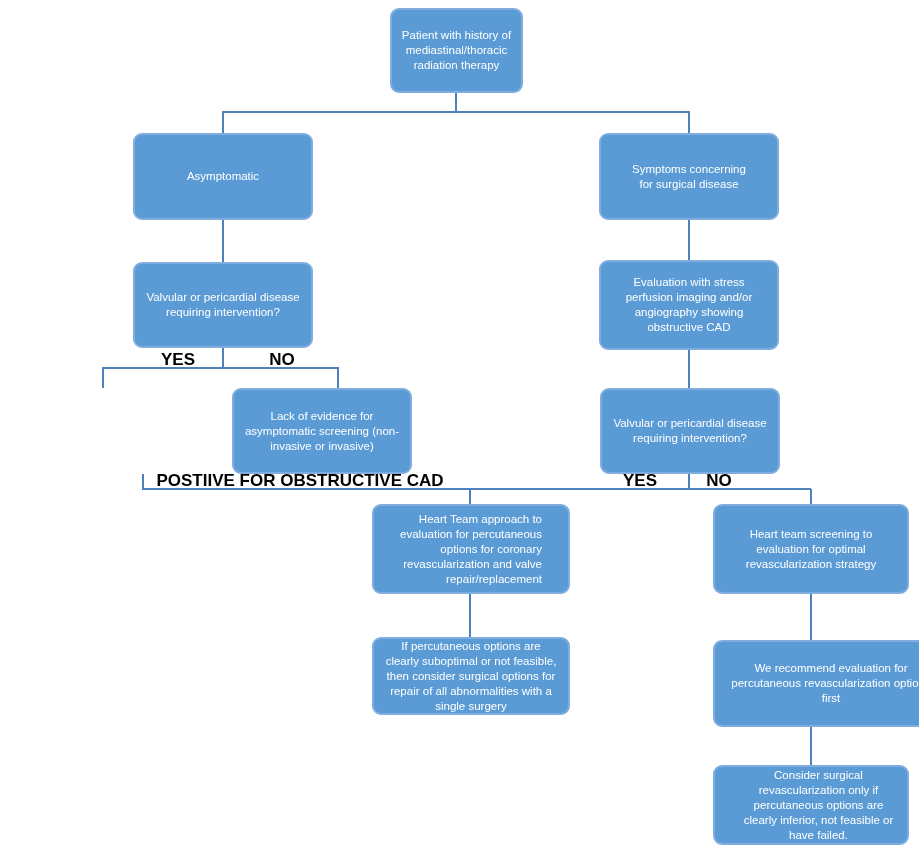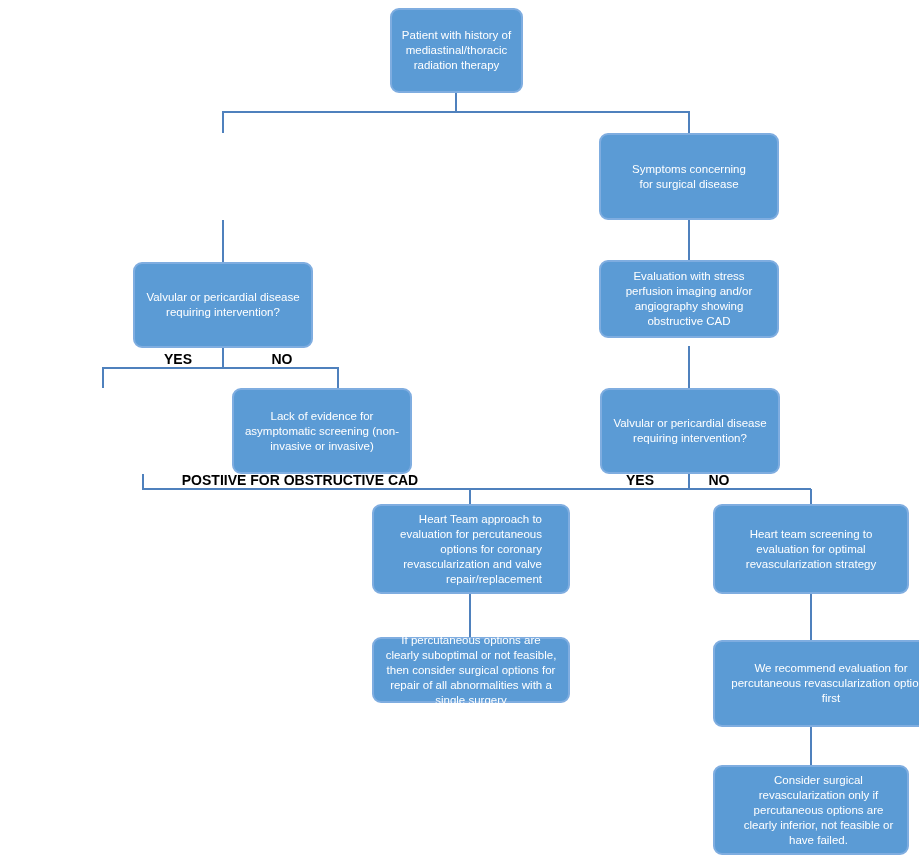--- a/index.html
+++ b/index.html
@@ -38,21 +38,21 @@
     align-items: center;
     justify-content: center;
     text-align: center;
     font-size: 11.5px;
     line-height: 15px;
     padding: 4px 8px;
   }
   .edge-label {
     position: absolute;
     transform: translateX(-50%);
-    font-size: 14px;
+    font-size: 17px;
     font-weight: bold;
     color: var(--label-color, #000000);
     white-space: nowrap;
     line-height: 13px;
   }
 </style>
 </head>
 <body>
 
 <div class="canvas">
@@ -64,41 +64,42 @@
     <path d="M689 346 L689 388"></path>
     <path d="M223 348 L223 368 M103 388 L103 368 L338 368 L338 388"></path>
     <path d="M143 474 L143 490 M689 474 L689 490 M143 489 L811 489 M470 489 L470 504 M811 489 L811 504"></path>
     <path d="M470 594 L470 637"></path>
     <path d="M811 594 L811 640"></path>
     <path d="M811 727 L811 765"></path>
   </svg>
 
   <div class="node" style="left:390px; top:8px; width:133px; height:85px; padding:4px 3px;">Patient with history of mediastinal/thoracic radiation therapy</div>
 
+  <div class="node" style="left:133px; top:133px; width:180px; height:87px;">Asymptomatic</div>
 
   <div class="node" style="left:599px; top:133px; width:180px; height:87px; padding:4px 24px;">Symptoms concerning for surgical disease</div>
 
   <div class="node" style="left:133px; top:262px; width:180px; height:86px;">Valvular or pericardial disease requiring intervention?</div>
 
-  <div class="node" style="left:599px; top:260px; width:180px; height:78px; padding:4px 20px;">Evaluation with stress perfusion imaging and/or angiography  showing obstructive CAD</div>
+  <div class="node" style="left:599px; top:260px; width:180px; height:90px; padding:4px 20px;">Evaluation with stress perfusion imaging and/or angiography  showing obstructive CAD</div>
 
 
   <div class="node" style="left:232px; top:388px; width:180px; height:86px;">Lack of evidence for asymptomatic screening (non-invasive or invasive)</div>
 
   <div class="node" style="left:600px; top:388px; width:180px; height:86px;">Valvular or pericardial disease requiring intervention?</div>
 
   <div class="node" style="left:372px; top:504px; width:198px; height:90px; padding:4px 26px;text-align:right;">Heart Team approach to evaluation for  percutaneous options for coronary revascularization and valve repair/replacement</div>
 
   <div class="node" style="left:713px; top:504px; width:196px; height:90px;">Heart team screening to evaluation for optimal revascularization strategy</div>
 
-  <div class="node" style="left:372px; top:637px; width:198px; height:66px; padding:4px 10px;">If  percutaneous options are clearly suboptimal or not feasible, then consider surgical options for repair of all  abnormalities with a single surgery</div>
+  <div class="node" style="left:372px; top:637px; width:198px; height:78px; padding:4px 10px;">If  percutaneous options are clearly suboptimal or not feasible, then consider surgical options for repair of all  abnormalities with a single surgery</div>
 
   <div class="node" style="left:713px; top:640px; width:236px; height:87px;">We recommend evaluation for percutaneous revascularization options first</div>
 
-  <div class="node" style="left:713px; top:765px; width:196px; height:90px;padding-left:23px;">Consider surgical revascularization only if percutaneous options are clearly inferior, not feasible or have failed.</div>
+  <div class="node" style="left:713px; top:765px; width:196px; height:80px;padding-left:23px;">Consider surgical revascularization only if percutaneous options are clearly inferior, not feasible or have failed.</div>
 
   <div class="edge-label" style="left:178px; top:353px;">YES</div>
   <div class="edge-label" style="left:282px; top:353px;">NO</div>
   <div class="edge-label" style="left:300px; top:474px;">POSTIIVE FOR OBSTRUCTIVE CAD</div>
   <div class="edge-label" style="left:640px; top:474px;">YES</div>
   <div class="edge-label" style="left:719px; top:474px;">NO</div>
 
 </div>
 
 </body></html>

